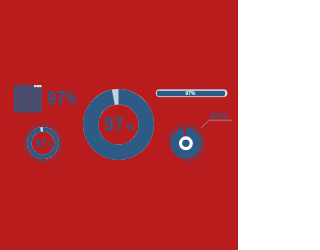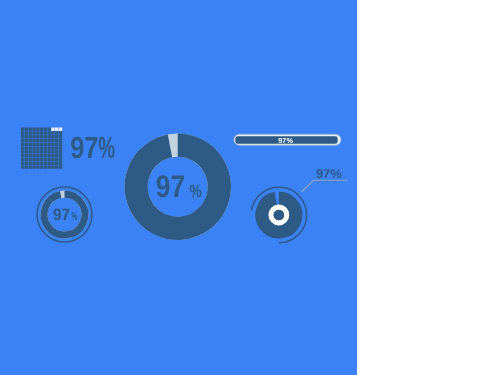--- a/index.html
+++ b/index.html
@@ -1,18 +1,18 @@
 <!DOCTYPE html>
 <html><head>
 <meta charset="utf-8">
 <style>
   html,body{margin:0;padding:0;}
   body{width:238px;height:250px;background:#ffffff;
        font-family:"Liberation Sans",sans-serif;overflow:hidden;}
-  #stage{position:relative;width:238px;height:250px;background:#3b82f6;}
+  #stage{position:relative;width:238px;height:250px;background:#b91c1c;}
   svg{display:block;overflow:visible;}
   .abs{position:absolute;}
 </style>
 </head>
 <body>
 
 <div id="stage">
 
   <svg class="abs" style="left:14.2px;top:85px;" width="29" height="29" viewBox="0 0 29 29" id="matrix">
       <rect x="0.00" y="0.00" width="2.3" height="2.3" fill="#2d5b86"></rect>

